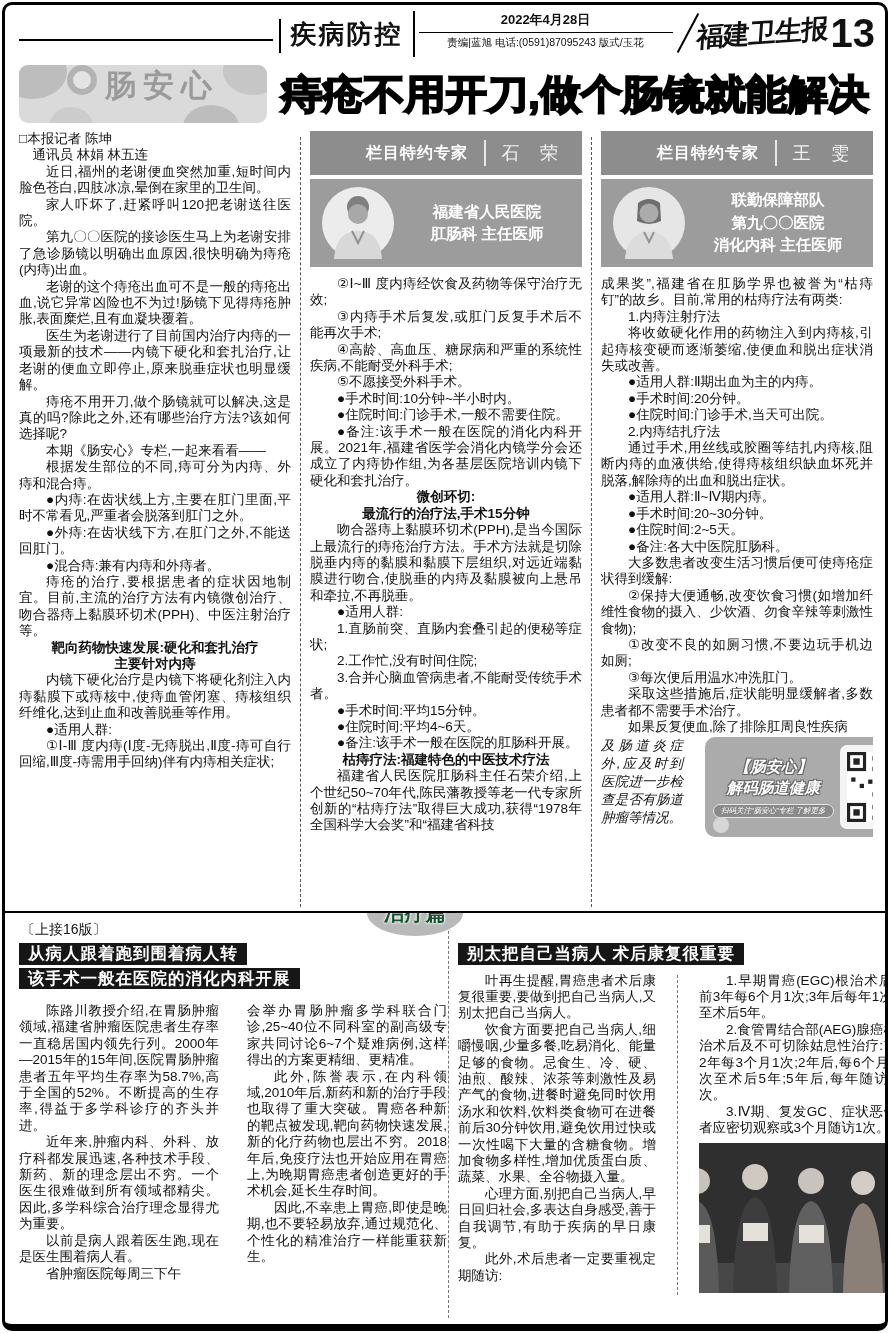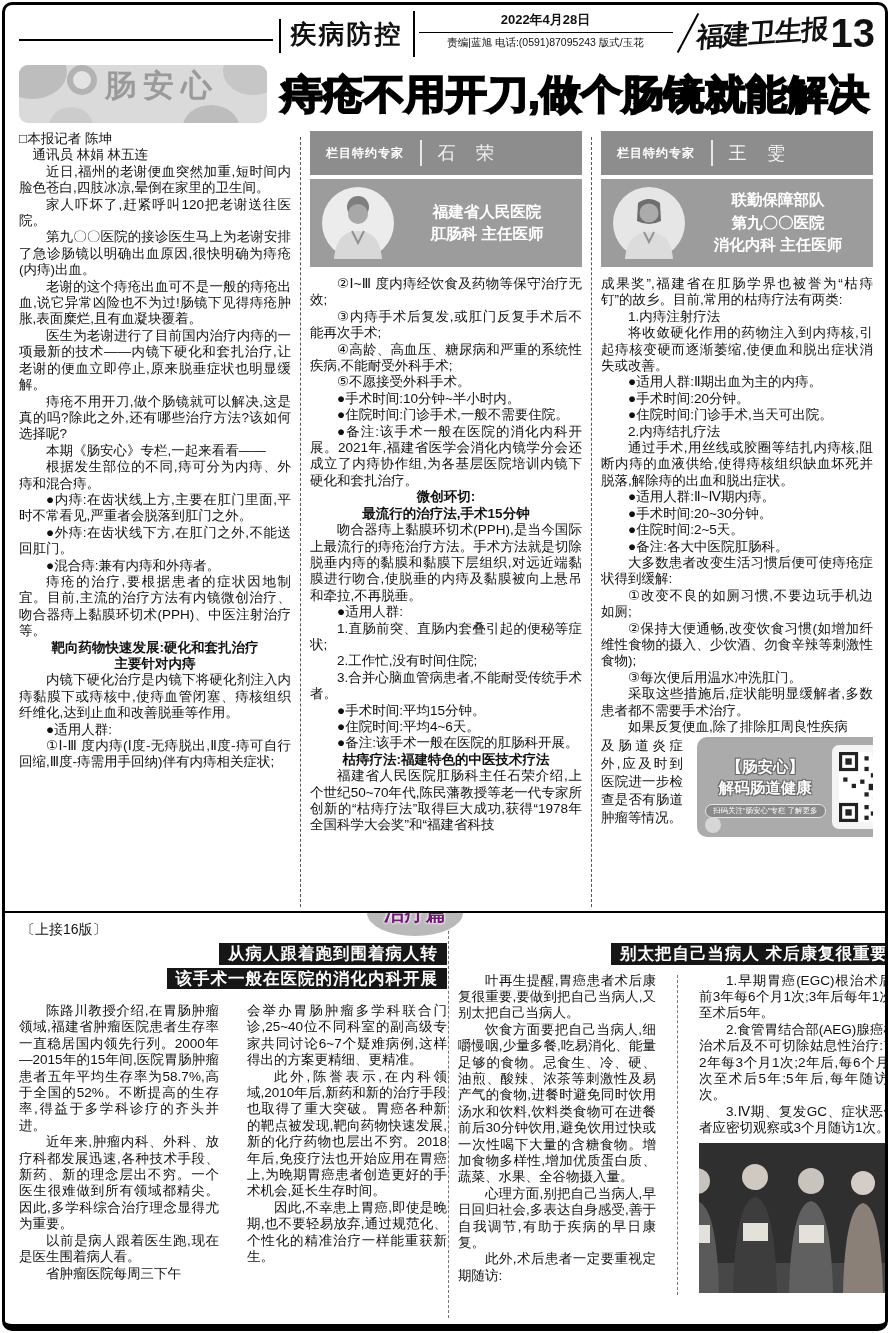--- a/index.html
+++ b/index.html
@@ -41,47 +41,47 @@
   .mcol{width:272px;overflow:hidden;}
   .vsep{width:0;border-left:1.5px dashed #555;margin:6px 2px 4px 2px;}
   .mcol p{margin:0;font-size:13.5px;line-height:16.4px;text-align:justify;}
   .para{text-indent:2em;}
   .byline{font-size:13.5px;line-height:17px;}
   .byline.ind{text-indent:1em;}
   .subhead{font-weight:bold;text-align:center !important;font-size:14.5px;line-height:18px;text-indent:0;}
   
   .expert{margin-bottom:9px;}
   .expert-head{background:#8d8d8d;height:44px;display:flex;align-items:center;padding:0 16px;}
-  .expert-label{color:#fff;font-weight:bold;font-size:12px;letter-spacing:1px;}
+  .expert-label{color:#fff;font-weight:bold;font-size:16px;letter-spacing:1px;margin-left:40px;}
   .expert-div{width:1.5px;height:26px;background:#e8e8e8;margin:0 16px;}
   .expert-name{color:#f2f2f2;font-size:18px;letter-spacing:8px;font-family:"Liberation Serif","DejaVu Serif",serif;}
   .expert-body{background:#9c9c9c;margin-top:4px;height:88px;display:flex;align-items:center;padding:0 12px;gap:10px;}
   .avatar{width:72px;height:72px;flex:none;}
   .expert-org{flex:1;text-align:center;color:#fff;font-weight:bold;font-size:15.5px;line-height:1.45;}
   
-  .wrap-row{display:flex;margin-top:2px;gap:14px;}
+  .wrap-row{display:flex;margin-top:2px;gap:22px;font-style:italic;}
   .wrap-text{width:82px;flex:none;}
   .wrap-text p{font-size:13.5px;line-height:18px;}
   .qr-box{flex:1;background:#ababab;border-radius:10px;height:100px;display:flex;align-items:center;
           padding:6px 8px;box-sizing:border-box;position:relative;gap:6px;}
   .qr-left{flex:1;text-align:center;}
   .qr-t{font-size:15.5px;font-weight:900;color:#fff;text-shadow:1px 1px 0 #666,-1px -1px 0 #666,1px -1px 0 #666,-1px 1px 0 #666;line-height:1.35;}
   .qr-pill{display:inline-block;margin-top:5px;background:#8a8a8a;border:1px solid #e6e6e6;border-radius:9px;
            color:#fff;font-size:7.5px;padding:1px 7px;white-space:nowrap;}
   .qr-mascot{position:absolute;left:8px;bottom:4px;width:16px;height:16px;border-radius:50%;background:#d6d6d6;}
   .qr-right{width:84px;height:84px;background:#f4f4f4;border-radius:7px;flex:none;display:flex;align-items:center;justify-content:center;position:relative;}
   .qr-badge{position:absolute;top:-6px;right:-2px;background:#dcdcdc;border-radius:8px;font-size:7px;padding:1px 6px;color:#444;}
   
   .bottom{flex:1;border-top:2.5px solid #000;position:relative;display:flex;padding:6px 12px 4px 14px;box-sizing:border-box;overflow:hidden;}
   .badge{position:absolute;left:362px;top:-23px;width:96px;height:46px;background:#b9b9b9;border-radius:50%;
-         display:flex;align-items:center;justify-content:center;font-size:21px;font-weight:900;color:#701a75;
+         display:flex;align-items:center;justify-content:center;font-size:21px;font-weight:900;color:#14532d;
          text-shadow:0 0 3px #fff,0 0 3px #fff;z-index:3;}
   .b-left{width:428px;flex:none;}
   .continued{font-size:14px;margin:2px 0 4px 2px;}
-  .bars{text-align:right;line-height:1;}
+  .bars{text-align:left;line-height:1;}
   .bar{display:inline-block;background:#161616;color:#fff;font-weight:bold;font-size:16.5px;
        padding:2px 9px 3px;letter-spacing:1px;}
   .bars .bar{margin-bottom:3px;}
   .b-cols{display:flex;gap:28px;margin-top:11px;}
   .bcol{width:205px;overflow:hidden;}
   .bcol p{margin:0;font-size:13.5px;line-height:16.4px;text-align:justify;}
   .b-right{flex:1;margin-left:8px;}
   .b-right .bars{margin-top:24px;}
   .b-right .b-cols{margin-top:5px;gap:20px;}
   .bcol.narrow{width:198px;}
@@ -220,22 +220,22 @@
       <p class="para">●适用人群:Ⅱ期出血为主的内痔。</p>
       <p class="para">●手术时间:20分钟。</p>
       <p class="para">●住院时间:门诊手术,当天可出院。</p>
       <p class="para">2.内痔结扎疗法</p>
       <p class="para">通过手术,用丝线或胶圈等结扎内痔核,阻断内痔的血液供给,使得痔核组织缺血坏死并脱落,解除痔的出血和脱出症状。</p>
       <p class="para">●适用人群:Ⅱ~Ⅳ期内痔。</p>
       <p class="para">●手术时间:20~30分钟。</p>
       <p class="para">●住院时间:2~5天。</p>
       <p class="para">●备注:各大中医院肛肠科。</p>
       <p class="para">大多数患者改变生活习惯后便可使痔疮症状得到缓解:</p>
+      <p class="para">②保持大便通畅,改变饮食习惯(如增加纤维性食物的摄入、少饮酒、勿食辛辣等刺激性食物);</p>
       <p class="para">①改变不良的如厕习惯,不要边玩手机边如厕;</p>
-      <p class="para">②保持大便通畅,改变饮食习惯(如增加纤维性食物的摄入、少饮酒、勿食辛辣等刺激性食物);</p>
       <p class="para">③每次便后用温水冲洗肛门。</p>
       <p class="para">采取这些措施后,症状能明显缓解者,多数患者都不需要手术治疗。</p>
       <p class="para">如果反复便血,除了排除肛周良性疾病</p>
       <div class="wrap-row">
         <div class="wrap-text">
           <p>及肠道炎症外,应及时到医院进一步检查是否有肠道肿瘤等情况。</p>
         </div>
         <div class="qr-box">
           <div class="qr-left">
             <div class="qr-t">【肠安心】</div>

